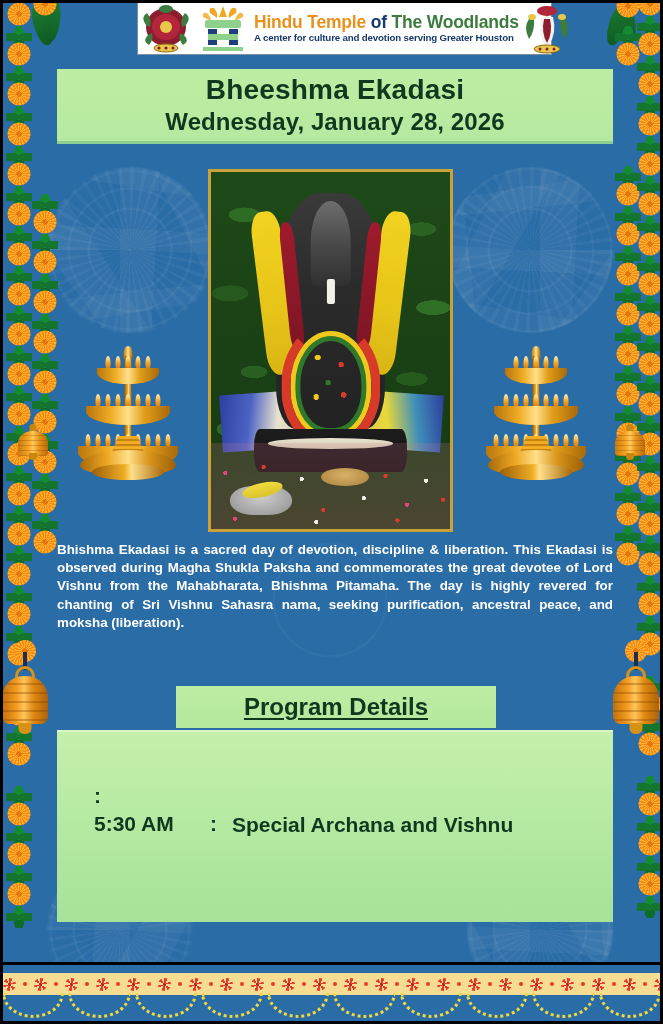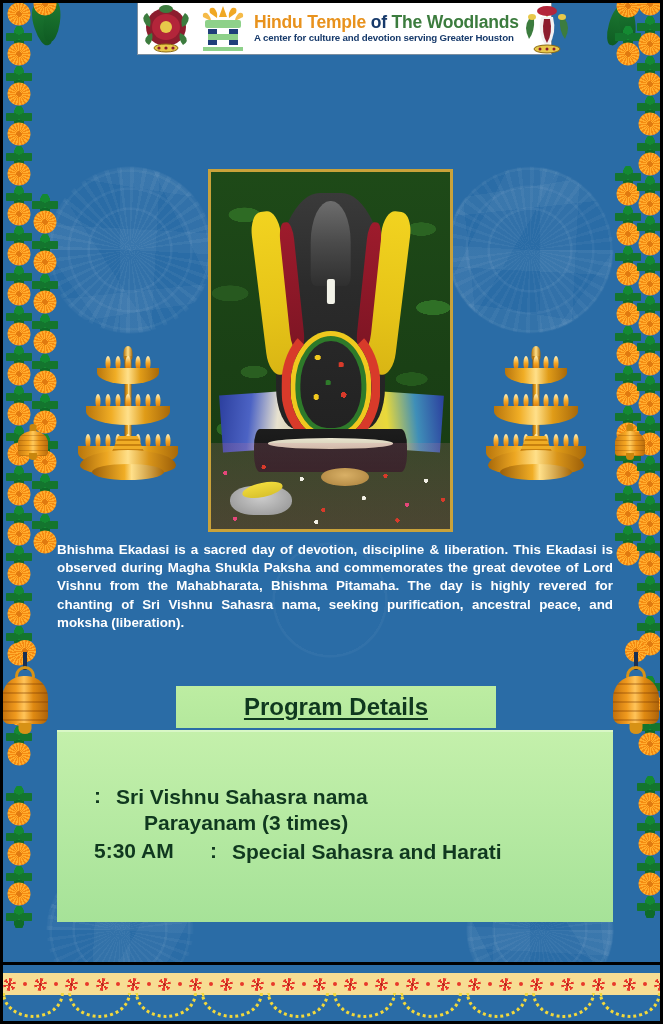--- a/index.html
+++ b/index.html
@@ -643,20 +643,24 @@
           <ellipse cx="43" cy="14" rx="4" ry="3" fill="#e8c84a"></ellipse>
           <ellipse cx="28" cy="46" rx="13" ry="4" fill="#e8c84a" stroke="#8c6a12" stroke-width="1"></ellipse>
           <circle cx="21" cy="46" r="1.5" fill="#8c1d2e"></circle>
           <circle cx="28" cy="46" r="1.5" fill="#8c1d2e"></circle>
           <circle cx="35" cy="46" r="1.5" fill="#8c1d2e"></circle>
         </svg>
       </div>
     </div>
   </div>
 
+  <div class="title-block">
+    <div class="title-main">Bheeshma Ekadasi</div>
+    <div class="title-sub">Wednesday, January 28, 2026</div>
+  </div>
 
   <div class="photo-frame">
     <div class="photo">
       <div class="foliage"></div>
       <div class="cloth-l"></div>
       <div class="cloth-r"></div>
       <div class="deity-body"></div>
       <div class="garland-y-l"></div>
       <div class="garland-y-r"></div>
       <div class="garland-r-l"></div>
@@ -753,30 +757,26 @@
   <div class="description">Bhishma Ekadasi is a sacred day of devotion, discipline &amp; liberation. This Ekadasi is observed during Magha Shukla Paksha and commemorates the great devotee of Lord Vishnu from the Mahabharata, Bhishma Pitamaha.  The day is highly revered for chanting of Sri Vishnu Sahasra nama, seeking purification, ancestral peace, and moksha (liberation).</div>
 
   <div class="program-head">
     <span>Program Details</span>
   </div>
 
   <div class="program-box">
     <div class="sched">
       <div class="srow">
         <div class="scolon">:</div>
-        <div class="sdesc">
-          <span>Sri Vishnu Sahasra nama</span>
-          <span class="ind">Parayanam (3 times)</span>
-        </div>
       </div>
       <div class="srow">
         <div class="stime">5:30 AM</div>
         <div class="scolon">:</div>
         <div class="sdesc">
-          <span>Special Sahasra and Harati</span>
+          <span>Special Archana and Vishnu</span>
         </div>
       </div>
     </div>
   </div>
 
   <div class="bottom-band">
     <div class="flower-strip" id="flower-band">
         <span class="fs-item">
           <span class="fs-flower"></span>
           <span class="fs-dot"></span>

